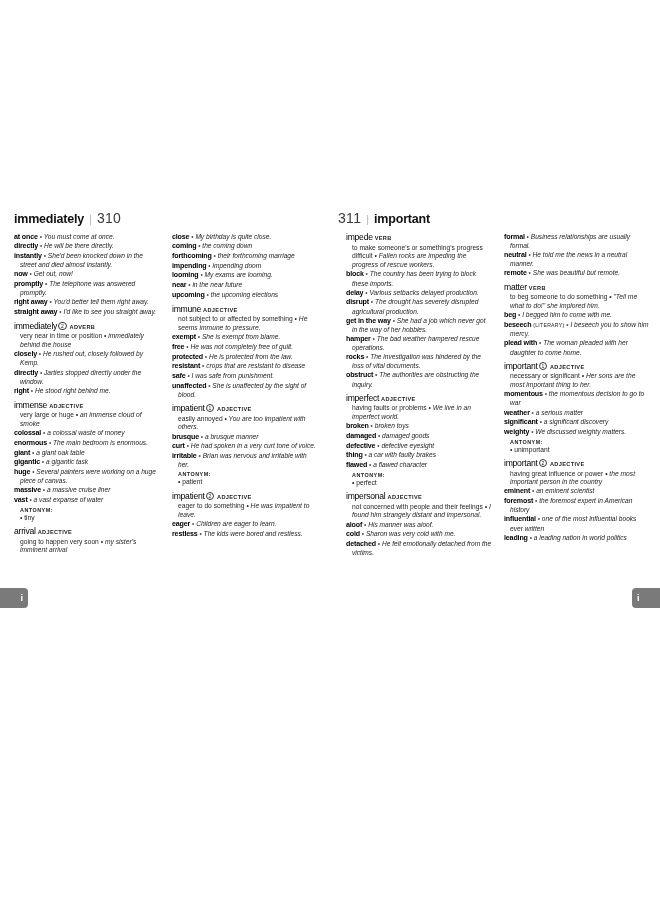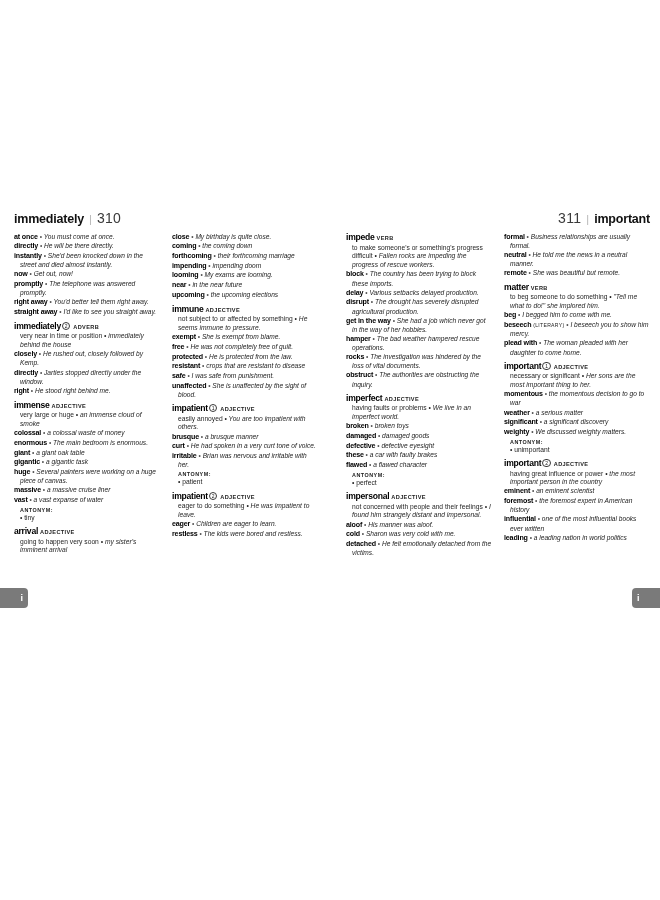--- a/index.html
+++ b/index.html
@@ -35,21 +35,21 @@
 
   
   .runhead {
     height: 22px;
     display: flex;
     align-items: baseline;
     gap: 5px;
     font-size: 12.5px;
   }
   .runhead.l { justify-content: flex-start; padding-left: 8px; }
-  .runhead.r { justify-content: flex-end; padding-right: 8px; }
+  .runhead.r { padding-right: 8px; }
   .runhead .word {
     font-weight: bold;
     letter-spacing: -0.2px;
     font-size: 12.5px;
     color: #111;
   }
   .runhead .rule {
     color: #b4b4b4;
     font-weight: normal;
     font-size: 11px;
@@ -71,21 +71,21 @@
   }
   .col {
     width: 146px;
     font-size: 6.6px;
     line-height: 1.30;
   }
 
   .entry { margin-bottom: 3.5px; }
 
   .headword {
-    font-weight: bold;
+    font-weight: normal;
     font-size: 8.6px;
     letter-spacing: -0.25px;
     color: #000;
     margin-left: -6px;
     display: inline;
   }
   .sense-num {
     display: inline-block;
     border: 0.7px solid #3a3a3a;
     border-radius: 50%;
@@ -306,21 +306,21 @@
               <span class="syn"><b>obstruct</b><span class="sep"> • </span><i>The authorities are obstructing the inquiry.</i></span>
             </div>
           </div>
           <div class="entry">
             <div class="body-indent">
               <div><span class="headword">imperfect</span><span class="pos">ADJECTIVE</span></div>
               <span class="defn"><span>having faults or problems</span> <i class="ex">• We live in an imperfect world.</i></span>
               <span class="syn"><b>broken</b><span class="sep"> • </span><i>broken toys</i></span>
               <span class="syn"><b>damaged</b><span class="sep"> • </span><i>damaged goods</i></span>
               <span class="syn"><b>defective</b><span class="sep"> • </span><i>defective eyesight</i></span>
-              <span class="syn"><b>these</b><span class="sep"> • </span><i>a car with faulty brakes</i></span>
+              <span class="syn"><b>thing</b><span class="sep"> • </span><i>a car with faulty brakes</i></span>
               <span class="syn"><b>flawed</b><span class="sep"> • </span><i>a flawed character</i></span>
               <span class="ant-label">ANTONYM:</span>
               <span class="ant-item">• perfect</span>
             </div>
           </div>
           <div class="entry">
             <div class="body-indent">
               <div><span class="headword">impersonal</span><span class="pos">ADJECTIVE</span></div>
               <span class="defn"><span>not concerned with people and their feelings</span> <i class="ex">• I found him strangely distant and impersonal.</i></span>
               <span class="syn"><b>aloof</b><span class="sep"> • </span><i>His manner was aloof.</i></span>

